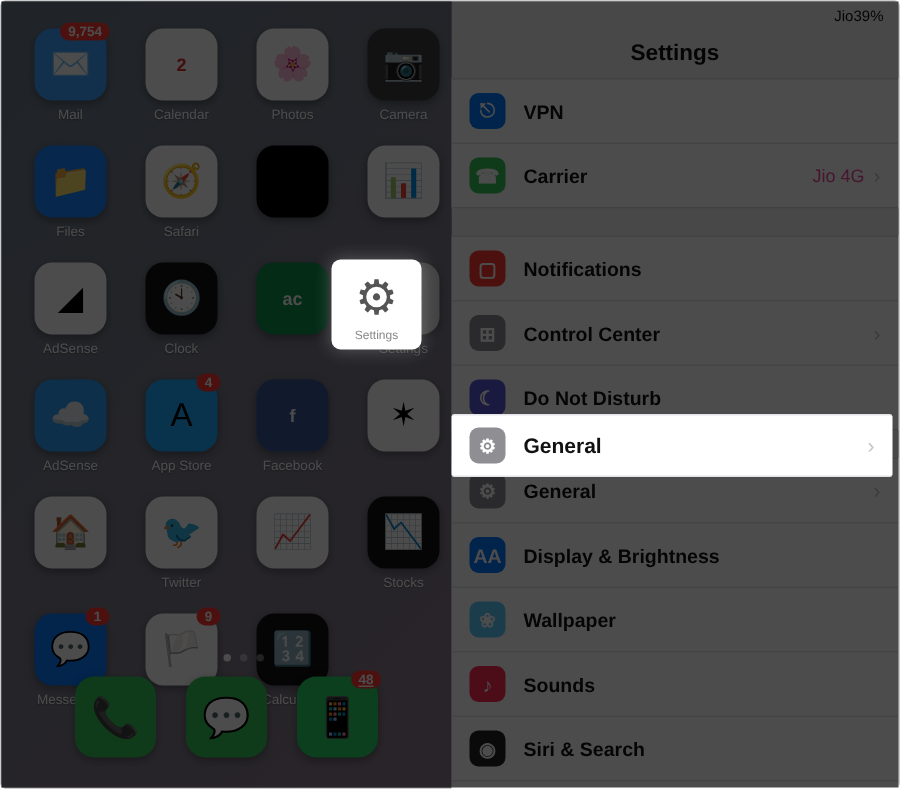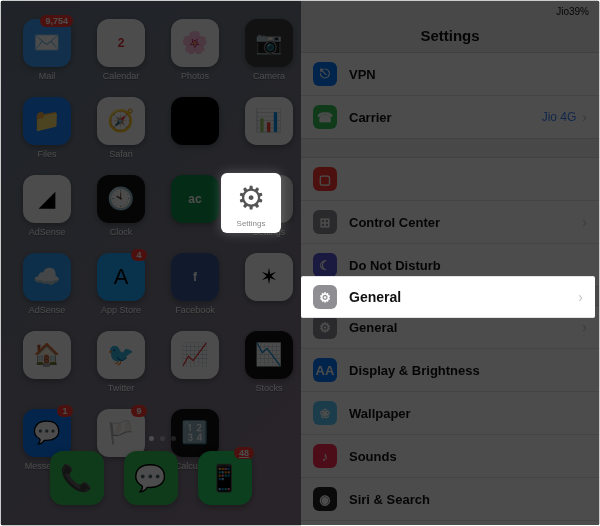--- a/index.html
+++ b/index.html
@@ -126,21 +126,21 @@
   border-top: 1px solid #e4e4e8;
 }
 .row:first-child { border-top: none; }
 .ricon {
   width: 24px; height: 24px; border-radius: 6px;
   margin-right: 12px;
   display: flex; align-items: center; justify-content: center;
   color: #fff; font-size: 13px; font-weight: 700;
 }
 .rlabel { flex: 1; font-size: 13px; font-weight: 600; color: #111; }
-.rvalue { font-size: 12px; color: #3b82f6; margin-right: 6px;}
+.rvalue { font-size: 12px; color: #ec4899; margin-right: 6px;}
 .chev { color: #c4c4c8; font-size: 14px; }
 
 
 .hl-general {
   position: absolute;
   left: 300px; right: 4px;
   top: 275px;
   height: 42px;
   background: #fff;
   z-index: 8;
@@ -303,20 +303,21 @@
           <div class="ricon c-green">☎</div>
           <div class="rlabel">Carrier</div>
           <div class="rvalue">Jio 4G</div>
           <div class="chev">›</div>
         </div>
       </div>
 
       <div class="sec">
         <div class="row">
           <div class="ricon c-red">▢</div>
+          <div class="rlabel">Notifications</div>
         </div>
         <div class="row">
           <div class="ricon c-gray">⊞</div>
           <div class="rlabel">Control Center</div>
           <div class="chev">›</div>
         </div>
         <div class="row">
           <div class="ricon c-purple">☾</div>
           <div class="rlabel">Do Not Disturb</div>
         </div>

